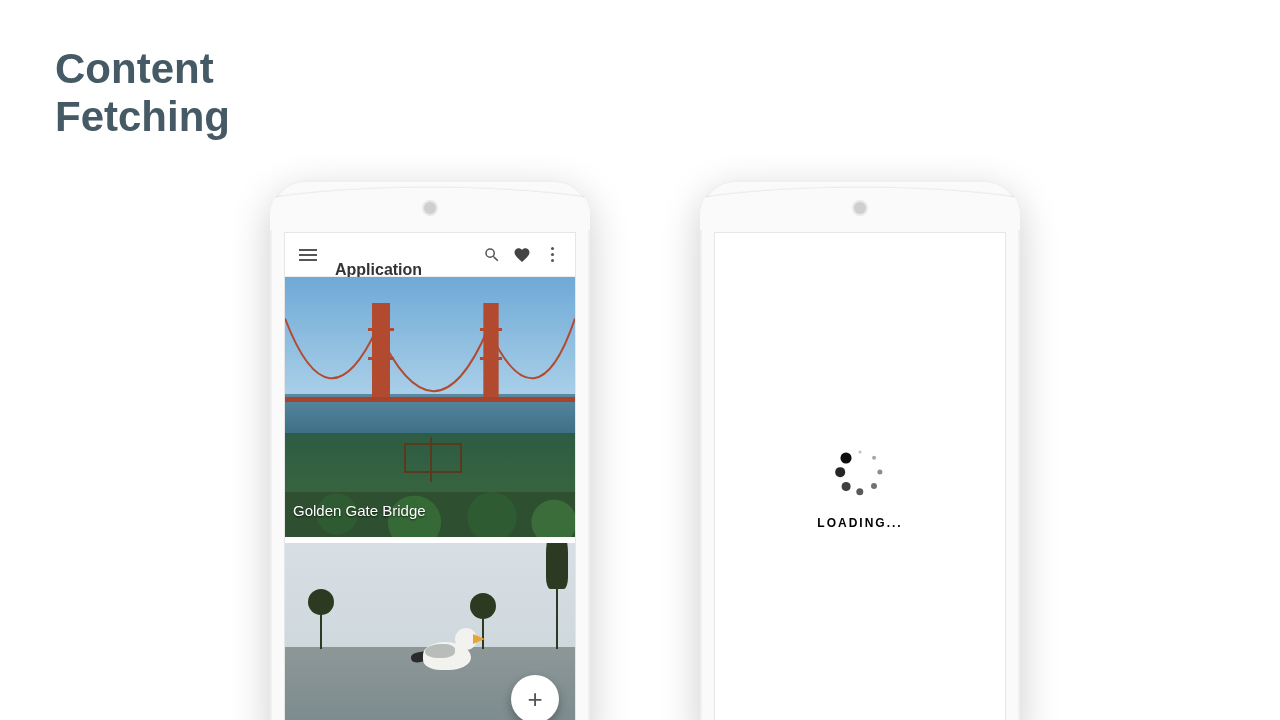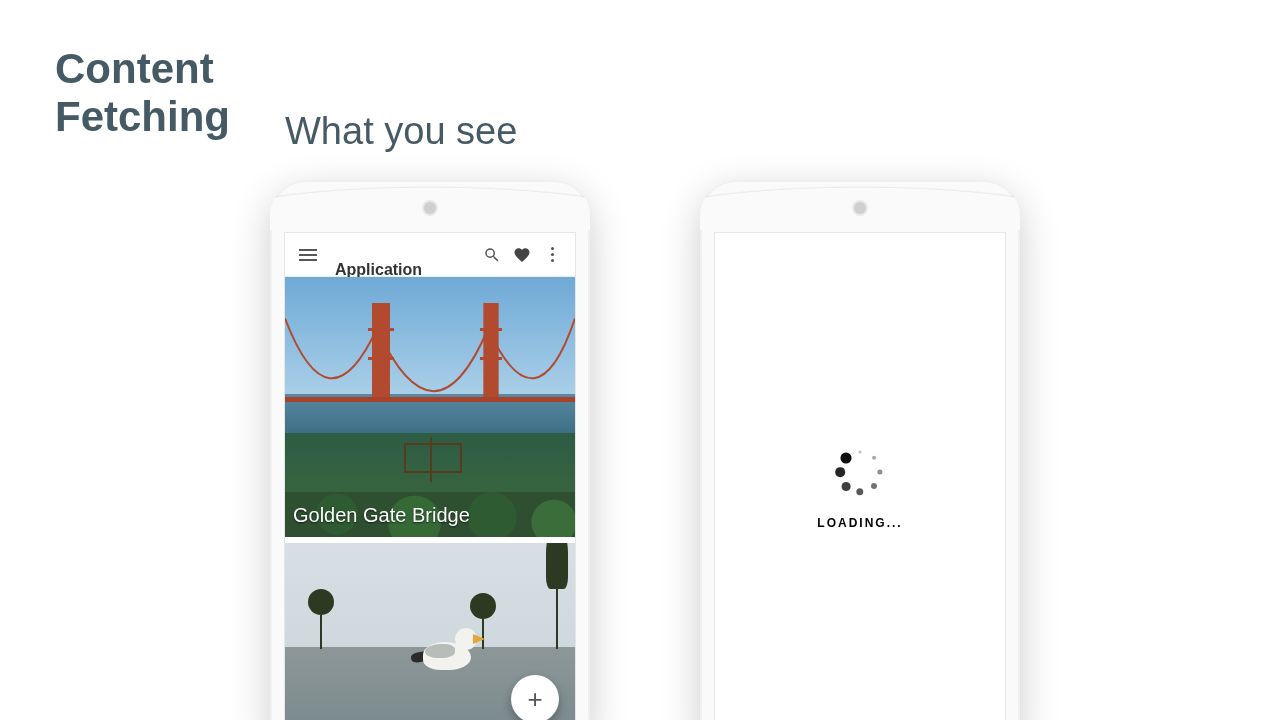--- a/index.html
+++ b/index.html
@@ -69,21 +69,21 @@
   .heart-ic svg { fill:#444; }
   .overflow { display:flex; flex-direction:column; gap:3px; align-items:center; justify-content:center;}
   .overflow span{ width:3px;height:3px;border-radius:50%;background:#555;}
 
   
   .content { position:absolute; top:44px; left:0; right:0; bottom:0; overflow:hidden; }
   .card { position:relative; width:100%; }
   .card.photo1 { height:260px; }
   .card.photo2 { height:190px; margin-top:6px; }
   .card .caption-label{
-    position:absolute; left:8px; bottom:10px; color:#fff; font-size:20px;
+    position:absolute; left:8px; bottom:18px; color:#fff; font-size:15px;
     text-shadow:0 1px 2px rgba(0,0,0,.7);
   }
 
   
   .scene1 {
     position:absolute; inset:0; overflow:hidden;
     background:linear-gradient(#6fa9d6 0%, #a9cfe8 45%, #5a89a1 45%, #3d6f86 60%, #2d5c45 60%, #3f6a3a 100%);
   }
   .bridge-deck{position:absolute; left:-10px; right:-10px; top:46%; height:5px; background:#a8432b;}
   .tower{position:absolute; top:10%; height:38%; width:18px; background:#b24a30;}
@@ -141,21 +141,20 @@
     transform-origin:0 0;
   }
   .loading-text{ margin-top:14px; font-size:12px; letter-spacing:2px; font-weight:700; color:#000; }
 </style>
 </head>
 <body>
 
 <div class="slide">
 
   <div class="title">Content Fetching</div>
-  <div class="caption left">What you see</div>
 
   <div class="phone left">
     <div class="speaker"></div>
 
     <div class="screen">
 
       <div class="appbar">
         <div class="iconbtn">
           <div class="hamburger">
               <span></span>

